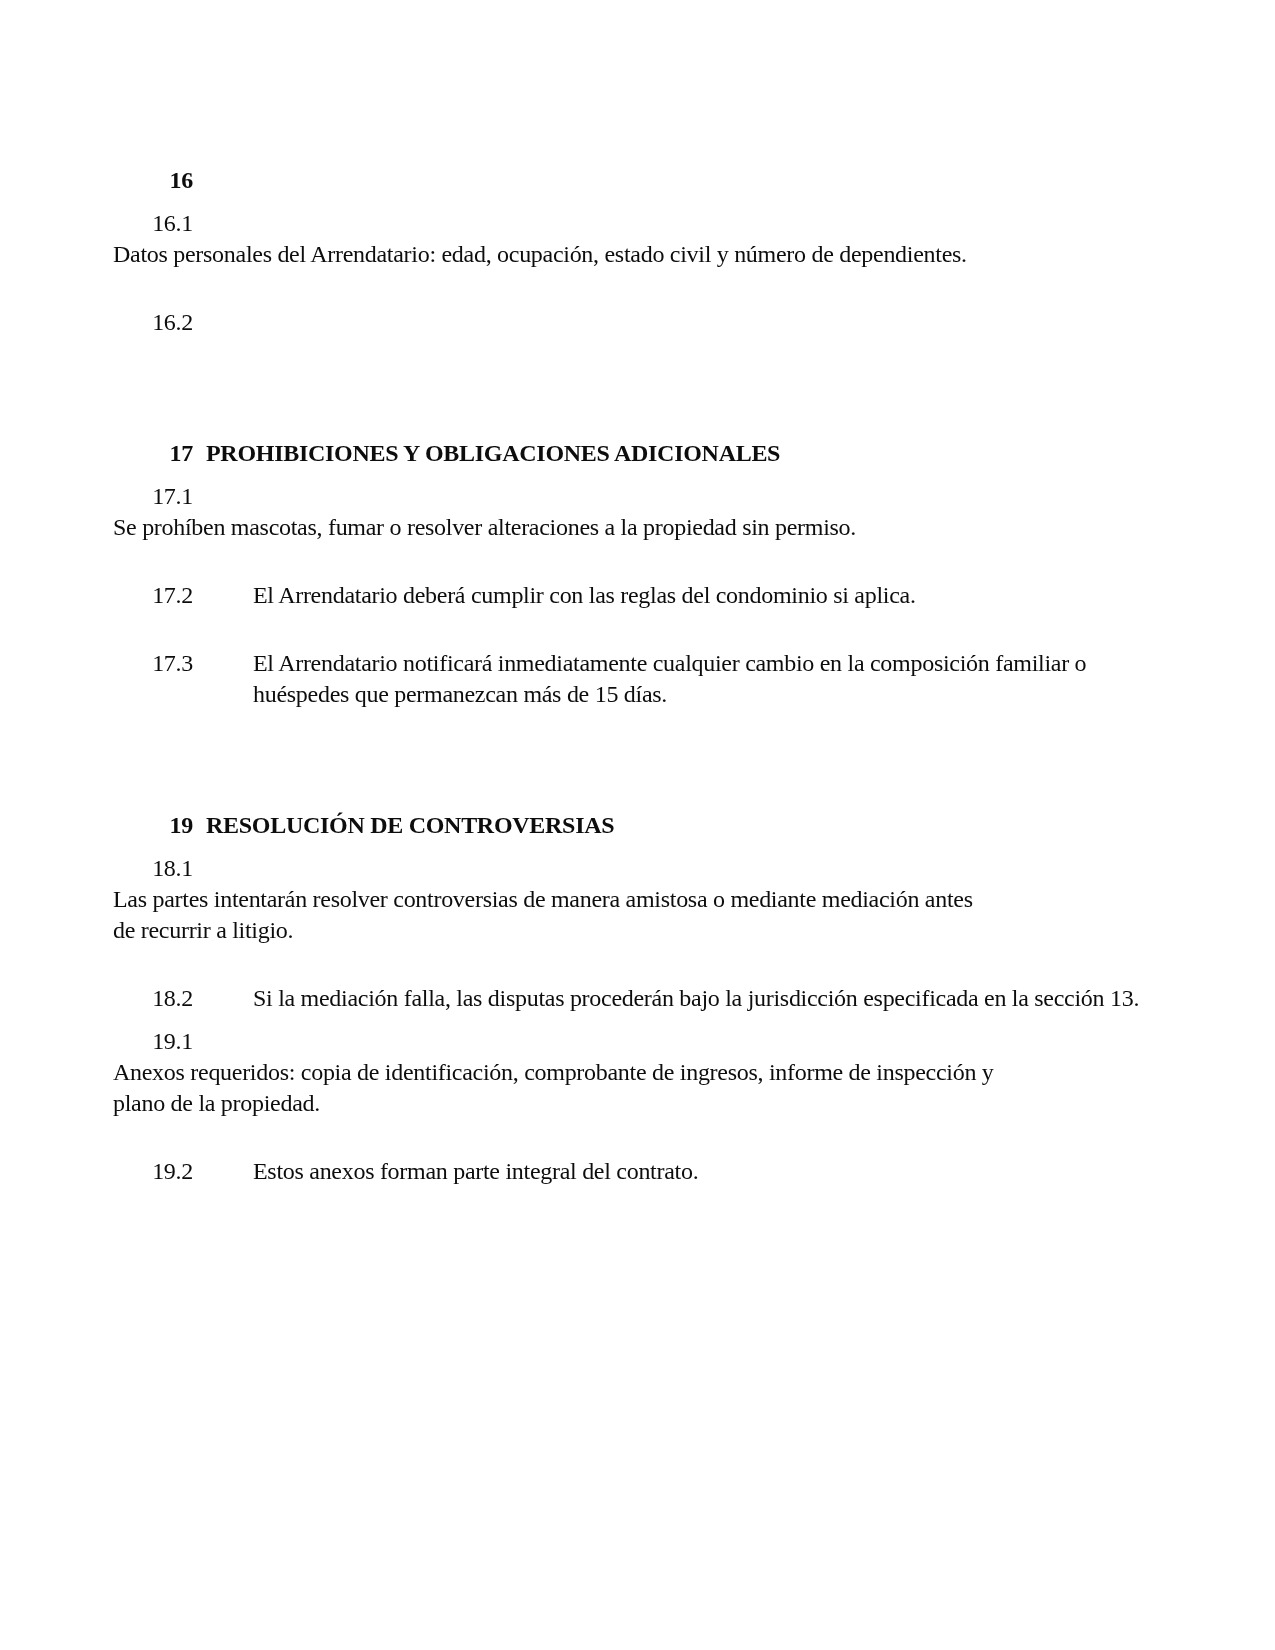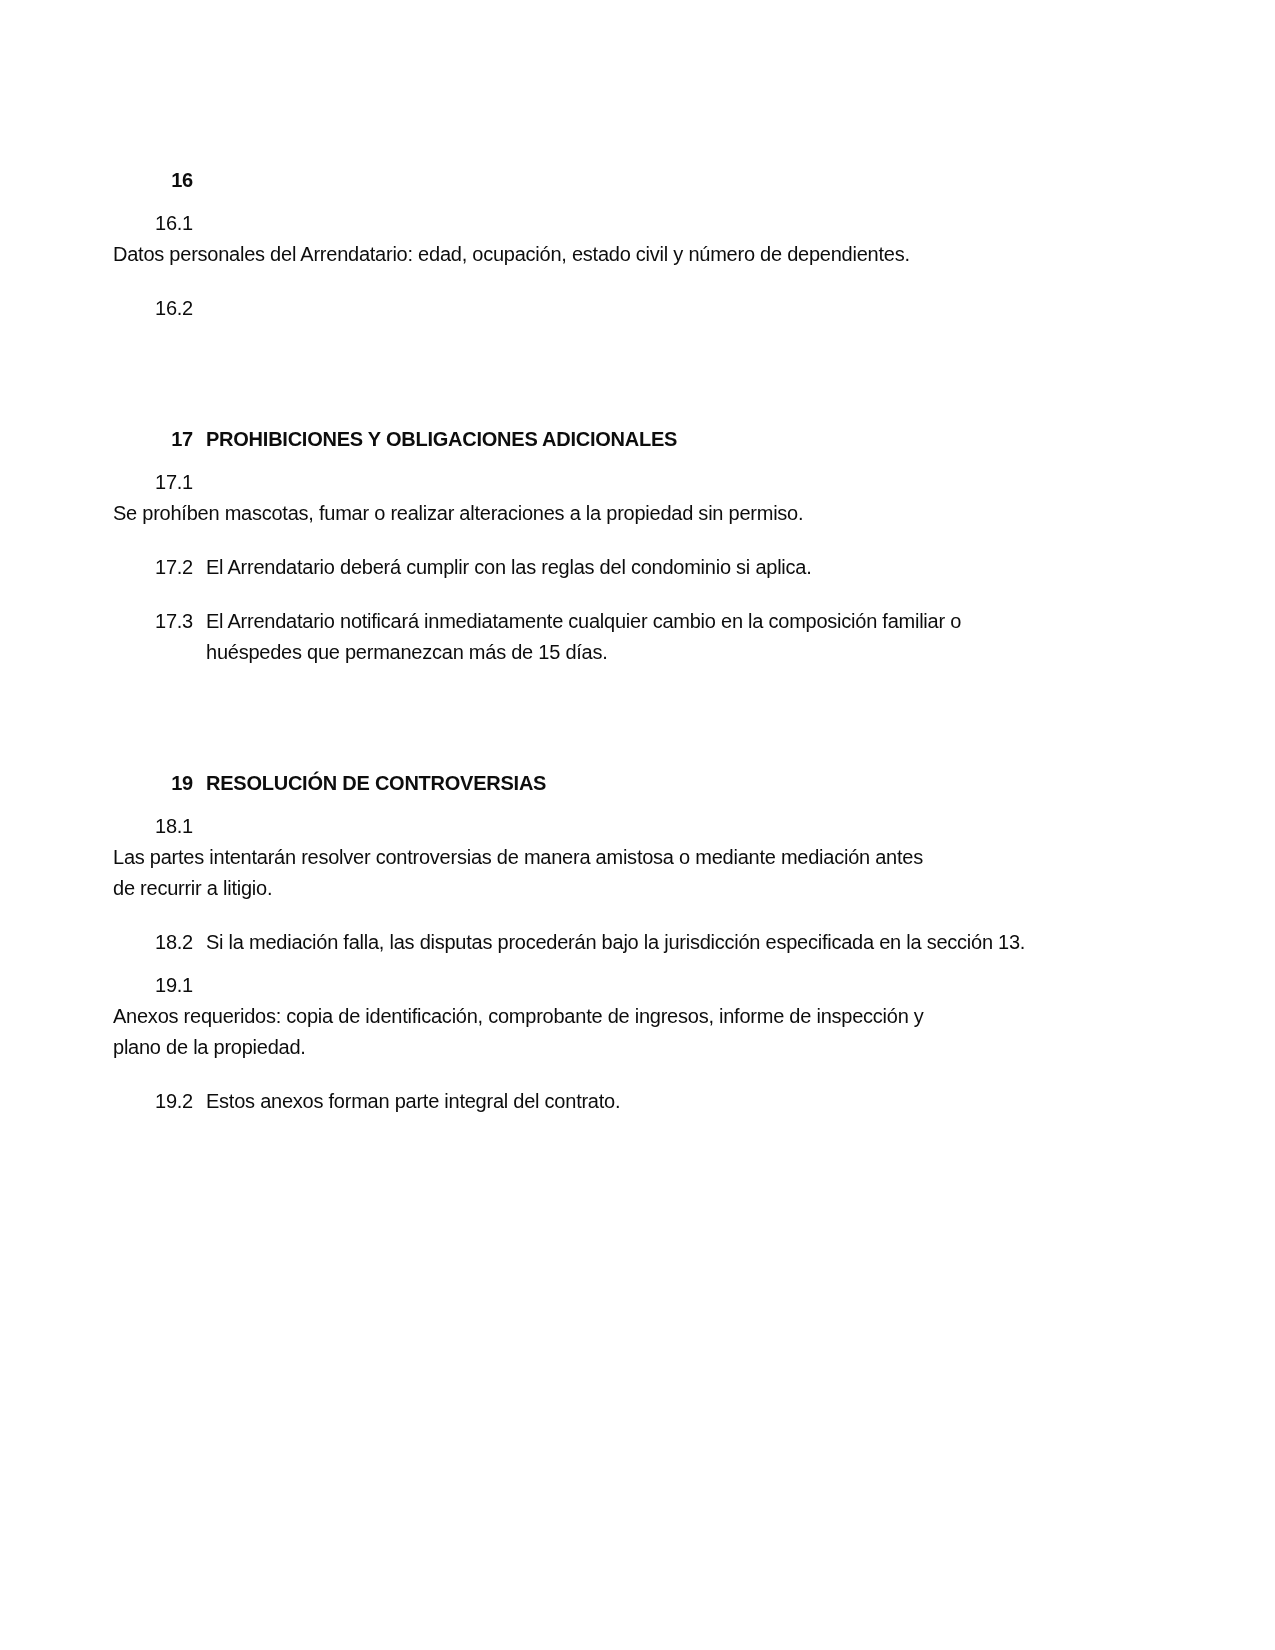--- a/index.html
+++ b/index.html
@@ -7,22 +7,22 @@
     padding: 0;
     background: #ffffff;
   }
   .page {
     position: relative;
     width: 1275px;
     height: 1650px;
     background: #ffffff;
     box-sizing: border-box;
     padding: 165px 40px 0 100px;
-    font-family: Liberation Sans, sans-serif;
-    font-size: 20px;
+    font-family: Liberation Serif, serif;
+    font-size: 24px;
     line-height: 31px;
     letter-spacing: -0.012em;
     color: #0d0d0d;
     overflow: hidden;
   }
   .row {
     display: flex;
     align-items: flex-start;
   }
   .num {
@@ -43,21 +43,22 @@
     white-space: normal;
   }
   .section-gap {
     margin-top: 100px;
   }
   .after-heading {
     margin-top: 12px;
     flex-direction: column;
   }
   .after-item {
-    margin-top: 23px;
+    margin-top: 37px;
+    gap: 47px;
   }
 </style>
 </head>
 <body>
 
 <div class="page">
 
   <div>
     <div class="row heading-row">
       <div class="num">16</div>
@@ -71,21 +72,21 @@
     </div>
   </div>
 
   <div>
     <div class="row heading-row section-gap">
       <div class="num">17</div>
       <div class="txt">PROHIBICIONES Y OBLIGACIONES ADICIONALES</div>
     </div>
     <div class="row after-heading">
       <div class="num">17.1</div>
-      <div class="txt">Se prohíben mascotas, fumar o realizar alteraciones a la propiedad sin permiso.</div>
+      <div class="txt">Se prohíben mascotas, fumar o resolver alteraciones a la propiedad sin permiso.</div>
     </div>
     <div class="row after-item">
       <div class="num">17.2</div>
       <div class="txt">El Arrendatario deberá cumplir con las reglas del condominio si aplica.</div>
     </div>
     <div class="row after-item">
       <div class="num">17.3</div>
       <div class="txt">El Arrendatario notificará inmediatamente cualquier cambio en la composición familiar o
 huéspedes que permanezcan más de 15 días.</div>
     </div>

